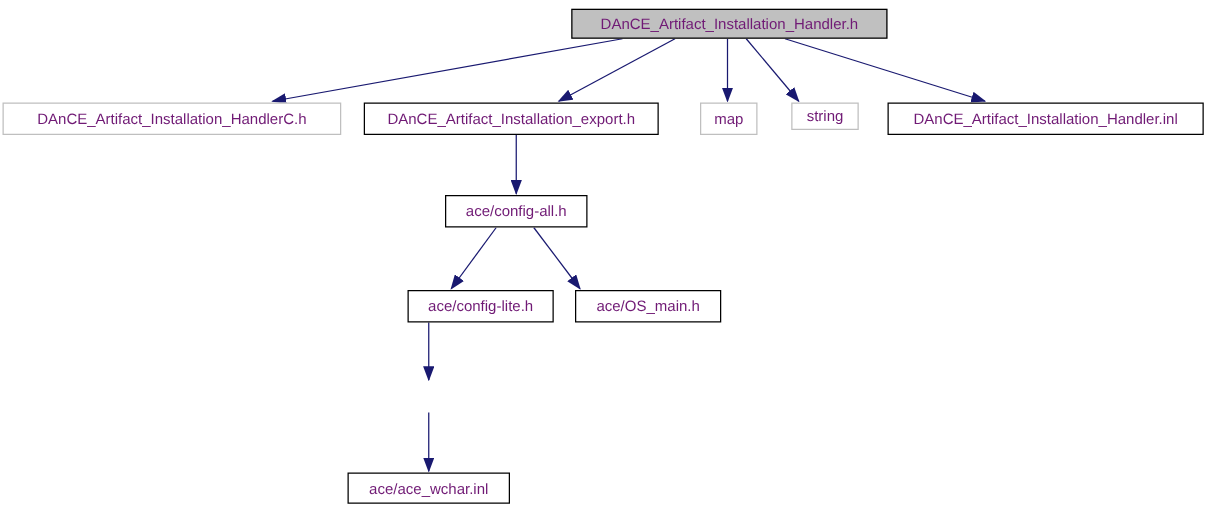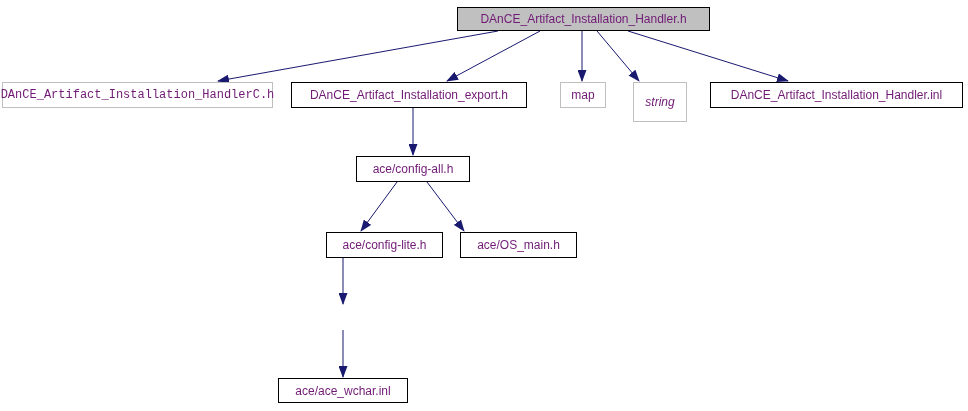--- a/index.html
+++ b/index.html
@@ -49,27 +49,27 @@
     <line x1="628" y1="31" x2="788" y2="81" marker-end="url(#arrow)"></line>
     <line x1="413" y1="108" x2="413" y2="155" marker-end="url(#arrow)"></line>
     <line x1="397" y1="182" x2="361" y2="231" marker-end="url(#arrow)"></line>
     <line x1="427" y1="182" x2="464" y2="231" marker-end="url(#arrow)"></line>
     <line x1="343" y1="257" x2="343" y2="304" marker-end="url(#arrow)"></line>
     <line x1="343" y1="330" x2="343" y2="377" marker-end="url(#arrow)"></line>
   </svg>
 
   <div class="node root" style="left:457px;top:7px;width:253px;height:24px;">DAnCE_Artifact_Installation_Handler.h</div>
 
-  <div class="node external" style="left:2px;top:82px;width:271px;height:26px;font-family:Liberation Mono, monospace;">DAnCE_Artifact_Installation_HandlerC.h</div>
+  <div class="node external" style="left:2px;top:82px;width:271px;height:26px;">DAnCE_Artifact_Installation_HandlerC.h</div>
 
   <div class="node" style="left:291px;top:82px;width:236px;height:26px;">DAnCE_Artifact_Installation_export.h</div>
 
   <div class="node external" style="left:560px;top:82px;width:46px;height:26px;">map</div>
 
-  <div class="node external" style="left:633px;top:82px;width:54px;height:40px;font-style:italic;">string</div>
+  <div class="node external" style="left:633px;top:82px;width:54px;height:22px;">string</div>
 
   <div class="node" style="left:710px;top:82px;width:253px;height:26px;">DAnCE_Artifact_Installation_Handler.inl</div>
 
   <div class="node" style="left:356px;top:156px;width:114px;height:26px;">ace/config-all.h</div>
 
   <div class="node" style="left:285px;top:232px;width:117px;height:26px;margin-left:41px;">ace/config-lite.h</div>
 
   <div class="node" style="left:423px;top:232px;width:117px;height:26px;margin-left:37px;">ace/OS_main.h</div>
 
 

